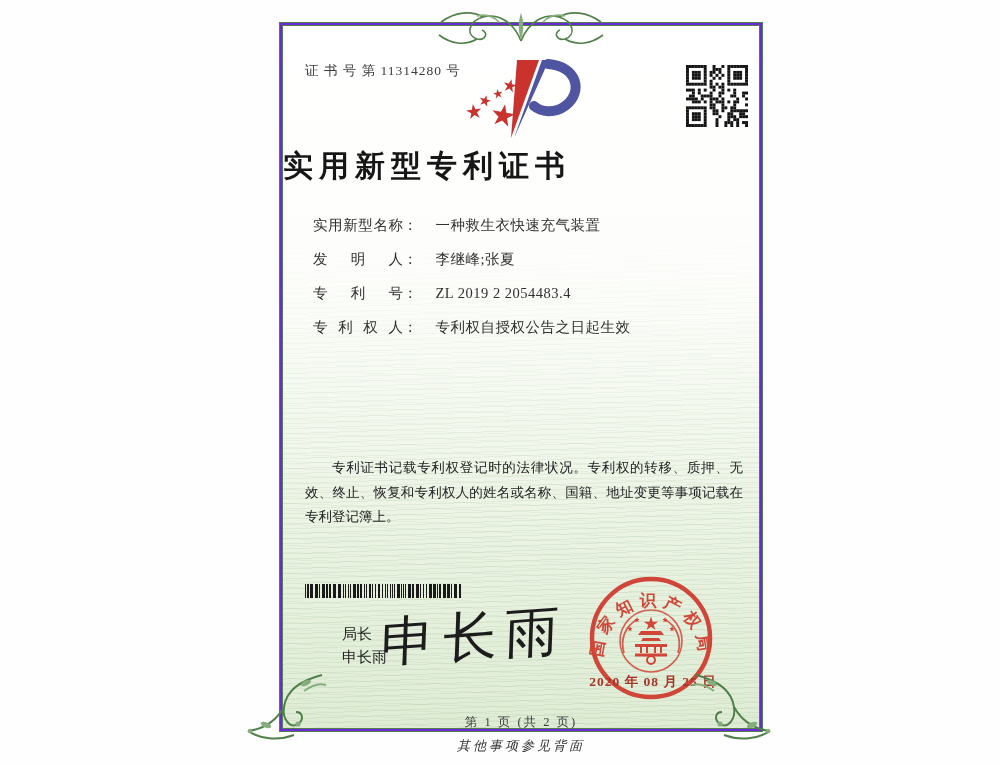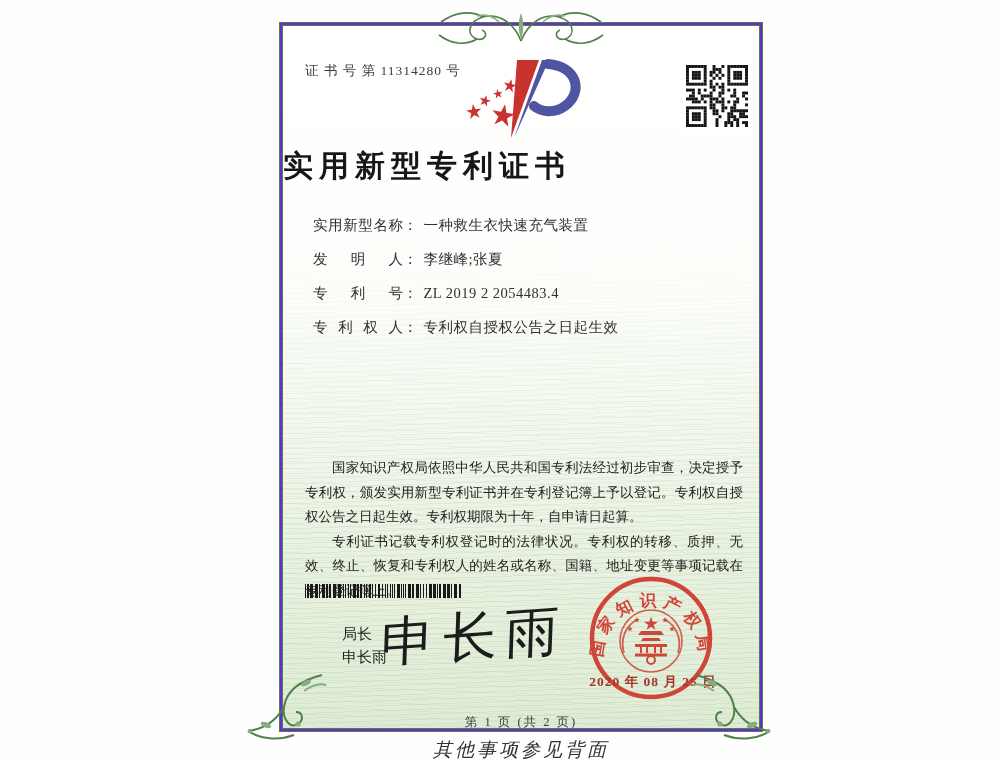--- a/index.html
+++ b/index.html
@@ -41,40 +41,40 @@
   .cert-number{left:22px; top:36px; font-size:13.5px; letter-spacing:1px; color:#3d3d3d;}
   .logo{left:168px; top:28px; width:130px; height:92px;}
   .qr{left:400px; top:36px; width:68px; height:68px; background:#fff; padding:3px;}
   .title{left:0; top:120px; width:100%; text-align:left; font-size:30px; font-weight:bold;
          letter-spacing:6px; color:#161616;}
   
   .fields{left:30px; top:190px; right:24px;}
   .frow{position:relative; height:34px; font-size:14.5px; color:#303030; white-space:nowrap;}
   .flabel{display:inline-block; width:90px; text-align:justify; text-align-last:justify;}
   .fcolon{display:inline-block;}
-  .fvalue{margin-left:6px; letter-spacing:.5px;}
+  .fvalue{margin-left:18px; letter-spacing:.5px;}
   .fgap{display:inline-block; width:42px;}
   
   .paras{left:22px; top:430px; width:438px; font-size:13.5px; line-height:24.5px;
          text-align:justify; color:#222;}
   .paras p{text-indent:2em; margin:0;}
   
   .barcode{left:22px; top:558px; width:162px; height:14px;}
   .signer{left:26px; top:597px; font-size:15px; color:#1e1e1e; line-height:23px;margin-left:33px;}
   .autograph{left:98px; top:575px; font-size:54px; color:#1c1c1c;
              transform:rotate(-4deg) skewX(-6deg); letter-spacing:8px; font-weight:500;}
   
   .seal{left:294px; top:545px; width:148px; height:148px; opacity:.92;}
   .seal-date{left:300px; top:647px; width:140px; text-align:center; font-size:13.5px;
              letter-spacing:1px; color:#a8352a; font-weight:bold;}
   
   .page-ind{left:0; top:688px; width:100%; text-align:center; font-size:12.5px; color:#3c3c3c;
             letter-spacing:2px;}
   .back-note{position:absolute; left:279px; top:737px; width:484px; text-align:center;
-             font-size:19px; letter-spacing:3px; color:#343434; font-style:italic;}
+             font-size:13px; letter-spacing:3px; color:#343434; font-style:italic;}
 </style>
 </head>
 <body>
 
 <div class="page">
   <div class="cert">
 
     <svg class="orn orn-top" viewBox="0 0 176 44">
       <g id="scrl" fill="none" stroke="var(--green)" stroke-width="1.6">
         <path d="M88,33 C80,13 64,5 50,9 C36,13 32,27 44,31 C52,33 56,25 49,22"></path>
@@ -366,21 +366,20 @@
         </div>
         <div class="frow">
           <span class="flabel">专利号</span><span class="fcolon">：</span><span class="fvalue">ZL 2019 2 2054483.4</span>
         </div>
         <div class="frow">
           <span class="flabel">专利权人</span><span class="fcolon">：</span><span class="fvalue">专利权自授权公告之日起生效</span>
         </div>
       </div>
 
       <div class="paras">
-        <p>国家知识产权局依照中华人民共和国专利法经过初步审查，决定授予专利权，颁发实用新型专利证书并在专利登记簿上予以登记。专利权自授权公告之日起生效。专利权期限为十年，自申请日起算。</p>
         <p>专利证书记载专利权登记时的法律状况。专利权的转移、质押、无效、终止、恢复和专利权人的姓名或名称、国籍、地址变更等事项记载在专利登记簿上。</p>
       </div>
 
       <div class="barcode"><svg viewBox="0 0 162 14" width="162" height="14" fill="#1a1a1a">
             <rect x="0" y="0" width="1" height="14"></rect>
             <rect x="2" y="0" width="2" height="14"></rect>
             <rect x="5" y="0" width="3" height="14"></rect>
             <rect x="10" y="0" width="3" height="14"></rect>
             <rect x="14" y="0" width="1" height="14"></rect>
             <rect x="17" y="0" width="3" height="14"></rect>

